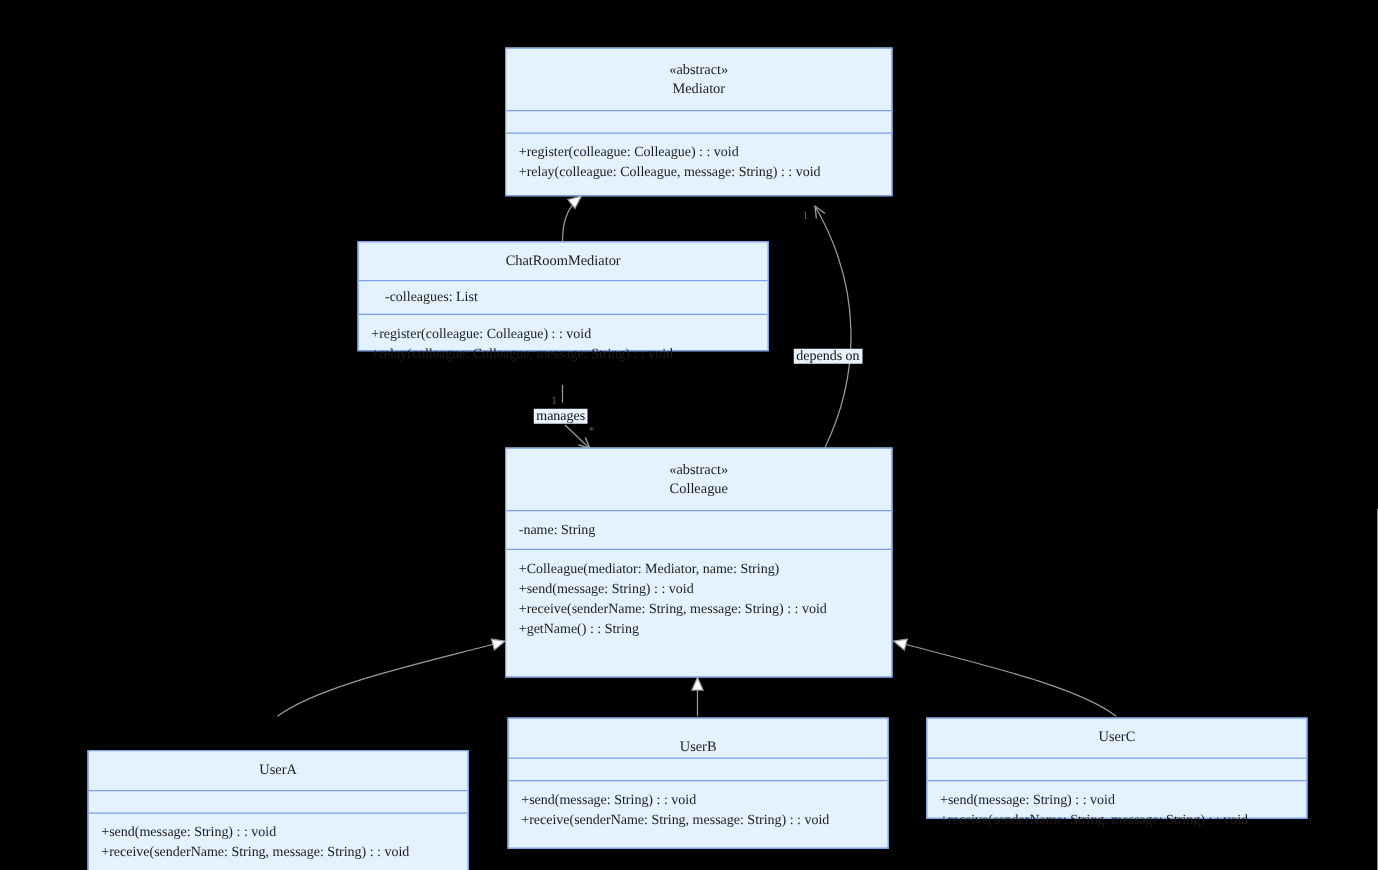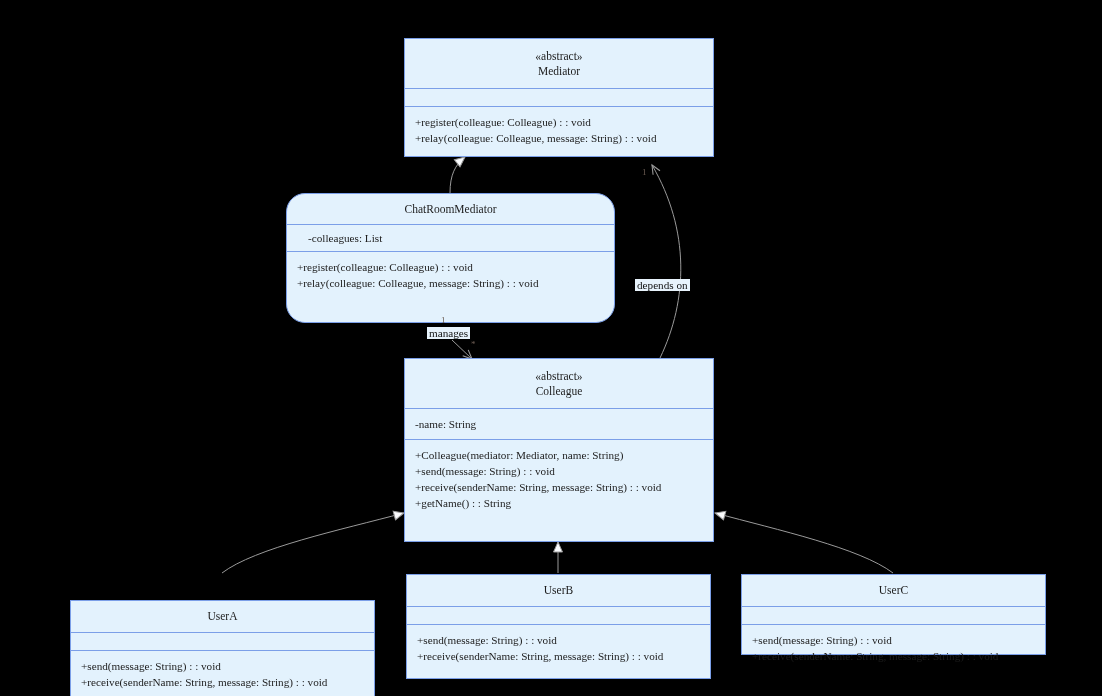--- a/index.html
+++ b/index.html
@@ -120,21 +120,21 @@
       <div class="stereotype">«abstract»</div>
       <div class="class-name">Mediator</div>
     </div>
     <div class="compartment c-empty"></div>
     <div class="compartment c-body">
       <div class="member">+register(colleague: Colleague) : : void</div>
       <div class="member">+relay(colleague: Colleague, message: String) : : void</div>
     </div>
   </div>
 
-  <div class="uml-class" style="left:286px; top:193px; width:329px; height:130px;border-radius:19px;">
+  <div class="uml-class" style="left:286px; top:193px; width:329px; height:88px;">
     <div class="compartment c-header" style="height:31px;">
       <div class="class-name">ChatRoomMediator</div>
     </div>
     <div class="compartment c-body" style="padding:5px 21px;">
       <div class="member">-colleagues: List</div>
     </div>
     <div class="compartment c-body">
       <div class="member">+register(colleague: Colleague) : : void</div>
       <div class="member">+relay(colleague: Colleague, message: String) : : void</div>
     </div>
@@ -161,21 +161,21 @@
       <div class="class-name">UserA</div>
     </div>
     <div class="compartment c-empty"></div>
     <div class="compartment c-body">
       <div class="member">+send(message: String) : : void</div>
       <div class="member">+receive(senderName: String, message: String) : : void</div>
     </div>
   </div>
 
   <div class="uml-class" style="left:406px; top:574px; width:305px; height:105px;">
-    <div class="compartment c-header" style="height:32px;">
+    <div class="compartment c-header" style="height:32px;justify-content:flex-end;">
       <div class="class-name">UserB</div>
     </div>
     <div class="compartment c-empty"></div>
     <div class="compartment c-body">
       <div class="member">+send(message: String) : : void</div>
       <div class="member">+receive(senderName: String, message: String) : : void</div>
     </div>
   </div>
 
   <div class="uml-class" style="left:741px; top:574px; width:305px; height:81px;">

